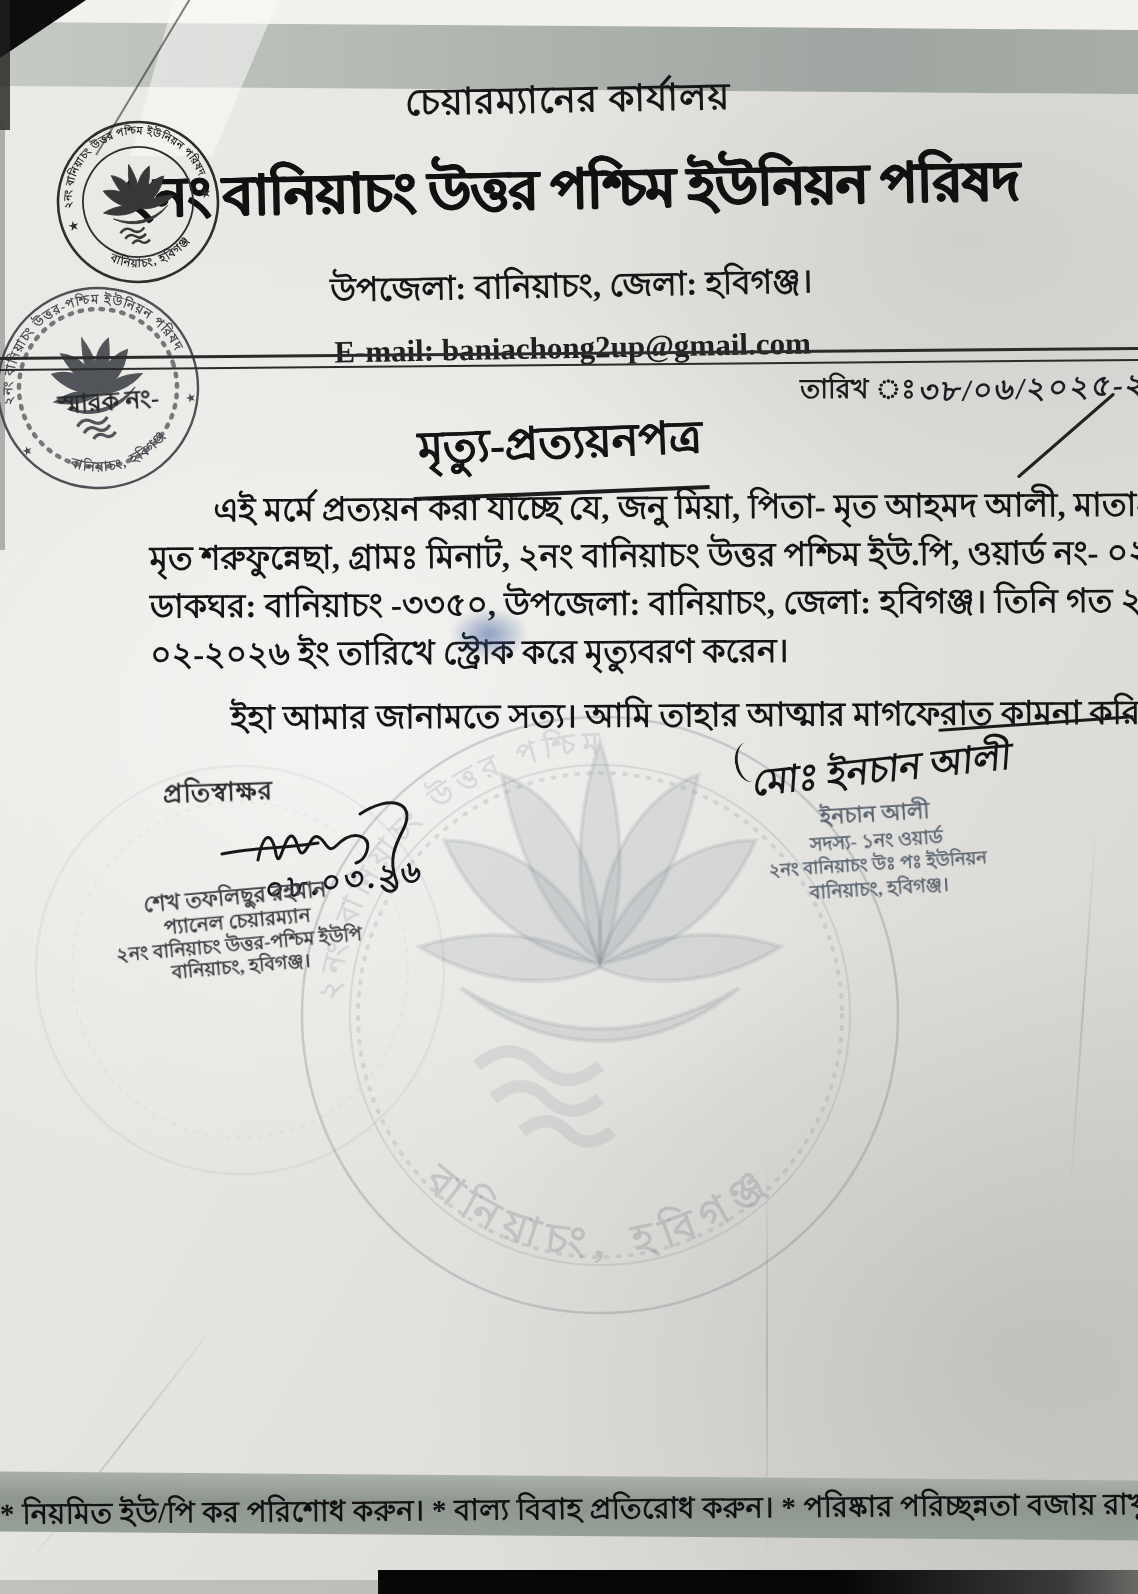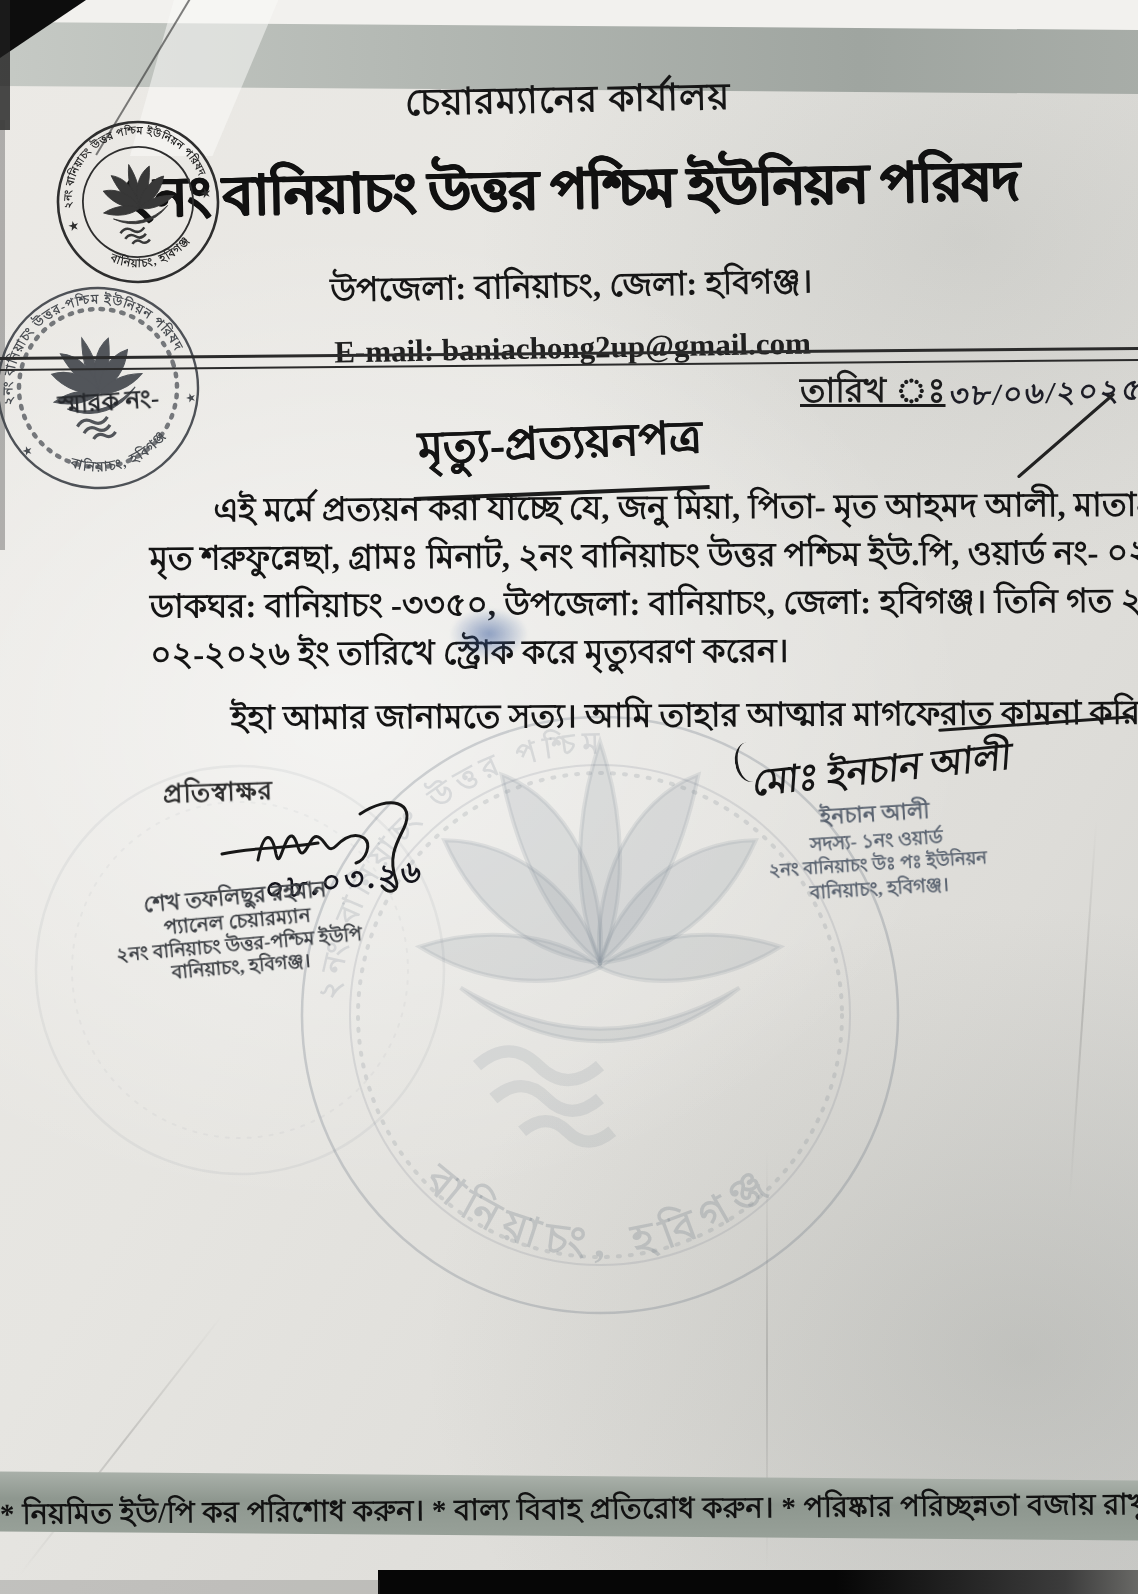--- a/index.html
+++ b/index.html
@@ -45,21 +45,21 @@
   #address-line{margin-top:22px;font-size:33px;font-weight:700;color:#161616;}
   #email-line{margin-top:14px;font-size:31px;font-weight:600;color:#202020;
     font-family:"Liberation Serif","DejaVu Serif",serif;}
 
   
   #double-rule{left:-10px;top:352px;width:1160px;height:9px;
     border-top:3.5px solid #2b2b2b;border-bottom:2.2px solid #2b2b2b;transform:rotate(-.5deg);}
   #memo-label{left:58px;top:382px;font-size:25px;font-weight:700;color:#26282c;transform:rotate(-4deg);
     filter:blur(.3px);}
   #date-row{left:800px;top:364px;width:330px;white-space:nowrap;}
-  #date-label{font-size:34px;font-weight:700;text-decoration:underline;}
+  #date-label{font-size:27px;font-weight:700;}
   #date-value{display:inline-block;font-size:30px;font-weight:600;letter-spacing:2px;color:#1d1d26;
     transform:skewX(-8deg) rotate(-2deg);}
   #date-flick{left:1002px;top:434px;width:128px;height:3px;background:#222;transform:rotate(-41deg);
     border-radius:2px;}
 
   
   #cert-title{left:50%;top:408px;transform:translateX(-53%) rotate(-2.3deg);
     font-size:45px;font-weight:800;color:#141414;border-bottom:4px solid #1d1d1d;padding:0 6px 8px 6px;
     text-shadow:.5px 0 0 #141414;}
 

